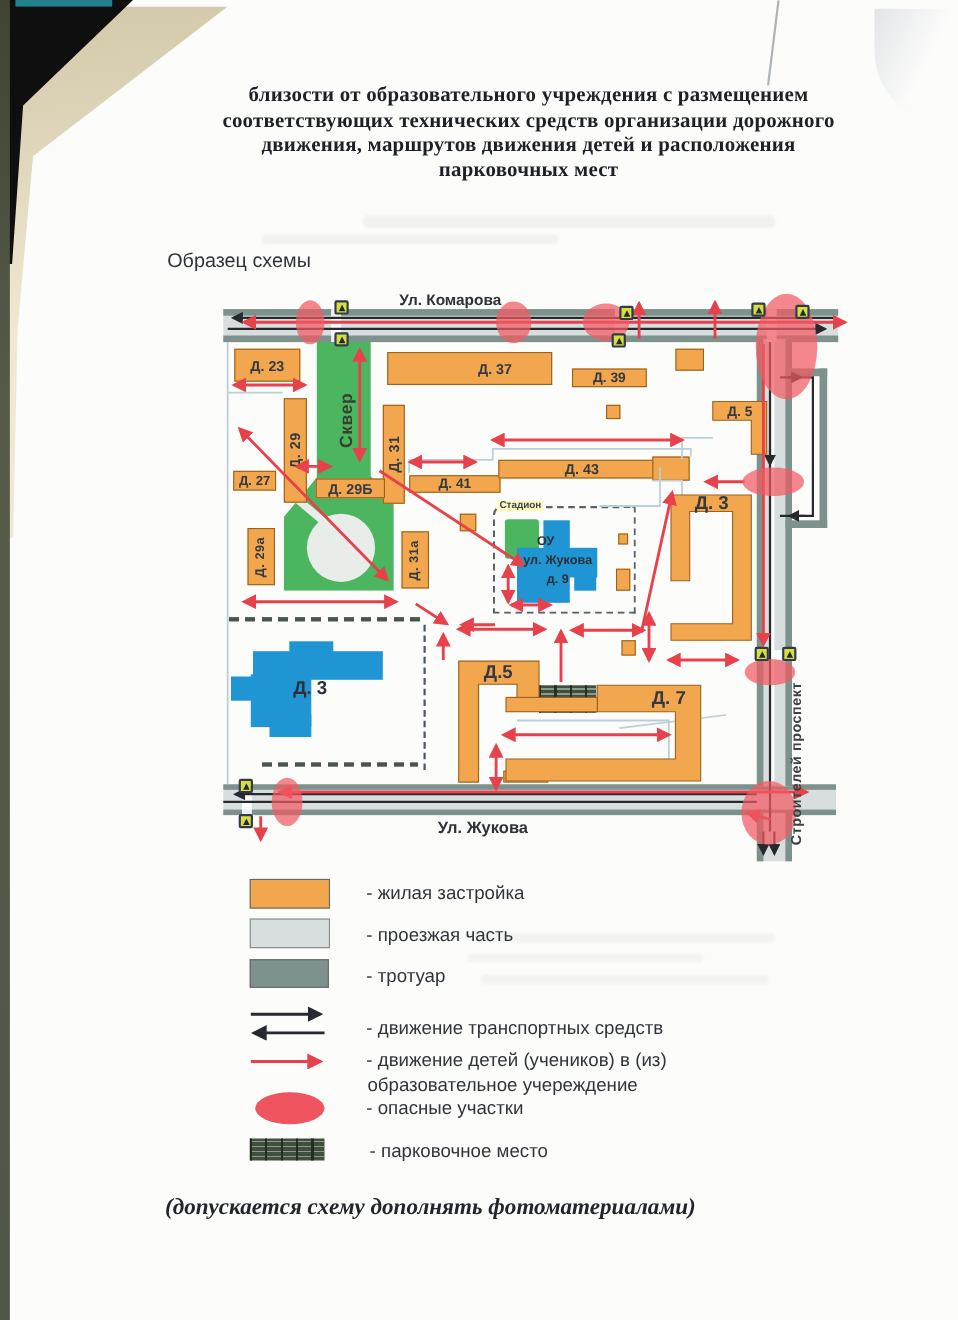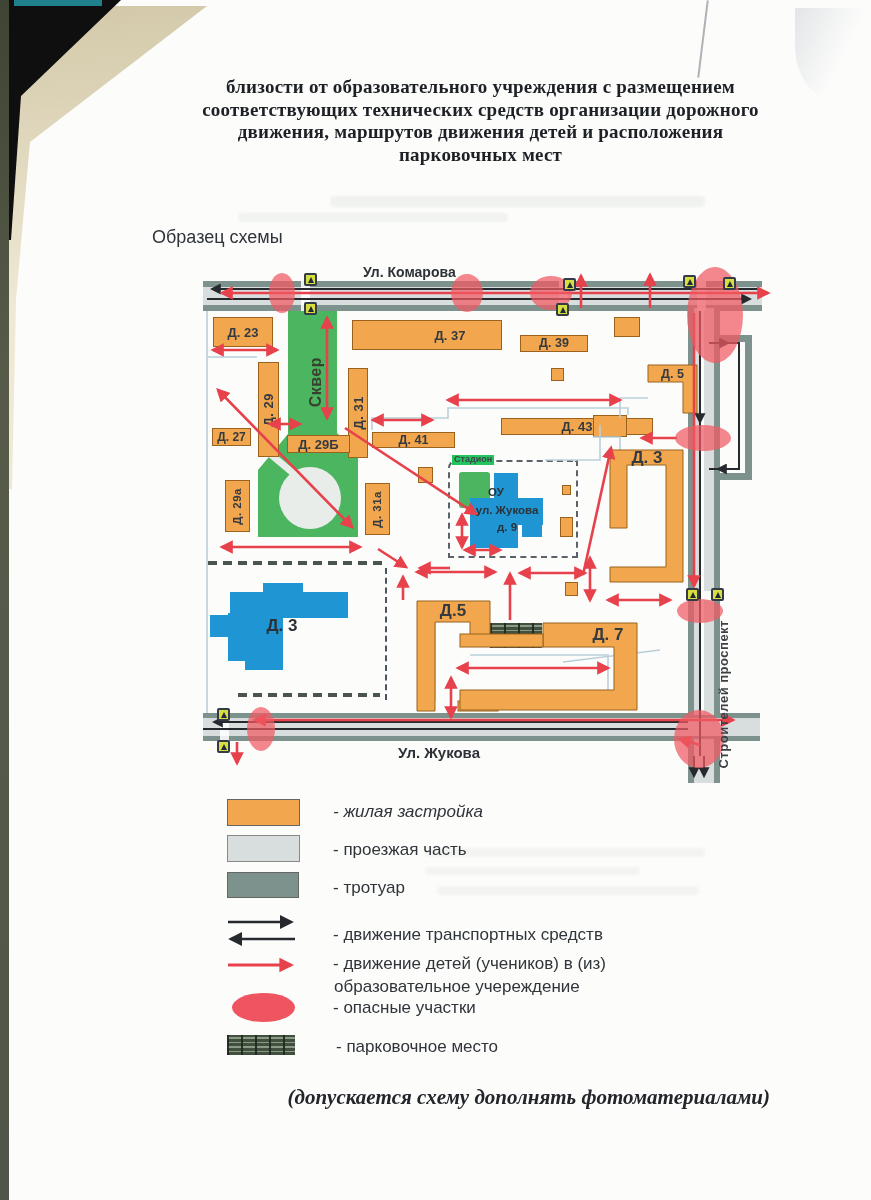--- a/index.html
+++ b/index.html
@@ -4,21 +4,21 @@
 <style>
   html,body{margin:0;padding:0;background:#e9e9e7;}
   .page{position:relative;width:871px;height:1200px;background:#fcfcfb;overflow:hidden;
         font-family:"Liberation Sans",sans-serif;}
   .abs{position:absolute;}
   
   .title{position:absolute;left:168px;top:76px;width:625px;text-align:center;
          font-family:"Liberation Serif",serif;font-weight:bold;font-size:19px;line-height:22.6px;
          color:#1d2126;letter-spacing:.2px;}
   .subtitle{position:absolute;left:152px;top:227px;font-size:18px;color:#2f343a;}
-  .footnote{position:absolute;left:150px;top:1085px;width:620px;text-align:right;
+  .footnote{position:absolute;left:150px;top:1085px;width:620px;text-align:left;
             font-family:"Liberation Serif",serif;font-style:italic;font-weight:600;
             font-size:21px;color:#22262b;}
   
   .map{position:absolute;left:200px;top:258px;width:580px;height:540px;}
   .roadH{position:absolute;background:#D8DEDD;border-top:6px solid #7E928D;border-bottom:6px solid #7E928D;box-sizing:border-box;}
   .roadH2{position:absolute;background:#D8DEDD;border-top:5px solid #7E928D;border-bottom:5px solid #7E928D;box-sizing:border-box;}
   .roadV{position:absolute;background:#D8DEDD;border-left:6px solid #7E928D;border-right:6px solid #7E928D;box-sizing:border-box;}
   .loop{position:absolute;border:7px solid #7E928D;border-left:none;box-sizing:border-box;}
   .zebra{position:absolute;background:rgba(255,255,255,.85);}
   .park{position:absolute;left:0;top:0;width:580px;height:535px;background:#4CB55F;
@@ -86,21 +86,21 @@
 
     <div class="park"></div>
     <div class="whitepath"></div>
     <div class="circle"></div>
     <div class="lab" style="left:106px;top:88px;width:20px;height:72px;display:flex;align-items:center;justify-content:center;font-size:16px;color:#39402f;">
       <span class="vlab">Сквер</span>
     </div>
 
     <div class="dashrect" style="left:248px;top:202px;width:130px;height:98px;"></div>
     <div class="abs" style="left:259px;top:214px;width:31px;height:36px;background:#4CB55F;border-radius:3px;"></div>
-    <div class="lab" style="left:252px;top:197px;font-size:9px;font-weight:600;background:#22c55e;padding:0 2px;color:#3d434a;">Стадион</div>
+    <div class="lab" style="left:252px;top:197px;font-size:9px;font-weight:600;background:#fef9c3;padding:0 2px;color:#3d434a;">Стадион</div>
     <div class="blue" style="left:294px;top:215px;width:24px;height:29px;"></div>
     <div class="blue" style="left:270px;top:240px;width:73px;height:27px;"></div>
     <div class="blue" style="left:270px;top:265px;width:48px;height:25px;"></div>
     <div class="blue" style="left:322px;top:266px;width:20px;height:13px;"></div>
 
     <div class="bld" style="left:13px;top:59px;width:60px;height:30px;">
         <span>Д. 23</span>
       </div>
     <div class="bld" style="left:152px;top:62px;width:150px;height:30px;padding-left:46px;">
         <span>Д. 37</span>
@@ -116,21 +116,21 @@
       </div>
     <div class="bld" style="left:12px;top:170px;width:39px;height:18px;font-size:12px;">
         <span>Д. 27</span>
       </div>
     <div class="bld" style="left:87px;top:177px;width:63px;height:18px;">
         <span>Д. 29Б</span>
       </div>
     <div class="bld" style="left:172px;top:174px;width:83px;height:16px;font-size:12.5px;">
         <span>Д. 41</span>
       </div>
-    <div class="bld" style="left:253px;top:160px;width:152px;height:17px;margin-left:48px;">
+    <div class="bld" style="left:253px;top:160px;width:152px;height:17px;">
         <span>Д. 43</span>
       </div>
     <div class="mini" style="left:393px;top:157px;width:34px;height:22px;"></div>
     <div class="bld" style="left:25px;top:222px;width:25px;height:52px;font-size:11.5px;">
         <span class="vlab">Д. 29а</span>
       </div>
     <div class="bld" style="left:165px;top:225px;width:25px;height:52px;font-size:11.5px;">
         <span class="vlab">Д. 31а</span>
       </div>
 
@@ -281,21 +281,21 @@
       <defs>
           <marker id="mr2" viewBox="0 0 10 10" refX="8" refY="5" markerWidth="5.2" markerHeight="5.2" orient="auto">
             <path d="M0,0 L10,5 L0,10 z" fill="#E7414C"></path>
           </marker>
         </defs>
       <line x1="3" y1="7" x2="66" y2="7" stroke="#E7414C" stroke-width="2.8" marker-end="url(#mr2)"></line>
     </svg>
     <div class="legsw ellipse-sw" style="left:232px;top:993px;width:63px;height:29px;"></div>
     <div class="legsw parking" style="left:227px;top:1035px;width:68px;height:20px;position:absolute;"></div>
 
-    <div class="leglab" style="left:333px;top:802px;font-style:italic;">- жилая застройка</div>
+    <div class="leglab" style="left:333px;top:802px;">- жилая застройка</div>
     <div class="leglab" style="left:333px;top:840px;">- проезжая часть</div>
     <div class="legl leglab" style="left:333px;top:878px;">- тротуар</div>
     <div class="leglab" style="left:333px;top:925px;">- движение транспортных средств</div>
     <div class="leglab" style="left:333px;top:954px;">- движение детей (учеников) в (из)</div>
     <div class="leglab" style="left:334px;top:977px;">образовательное учереждение</div>
     <div class="leglab" style="left:333px;top:998px;">- опасные участки</div>
     <div class="leglab" style="left:336px;top:1037px;">- парковочное место</div>
   </div>
 
   <div class="footnote">(допускается схему дополнять фотоматериалами)</div>

